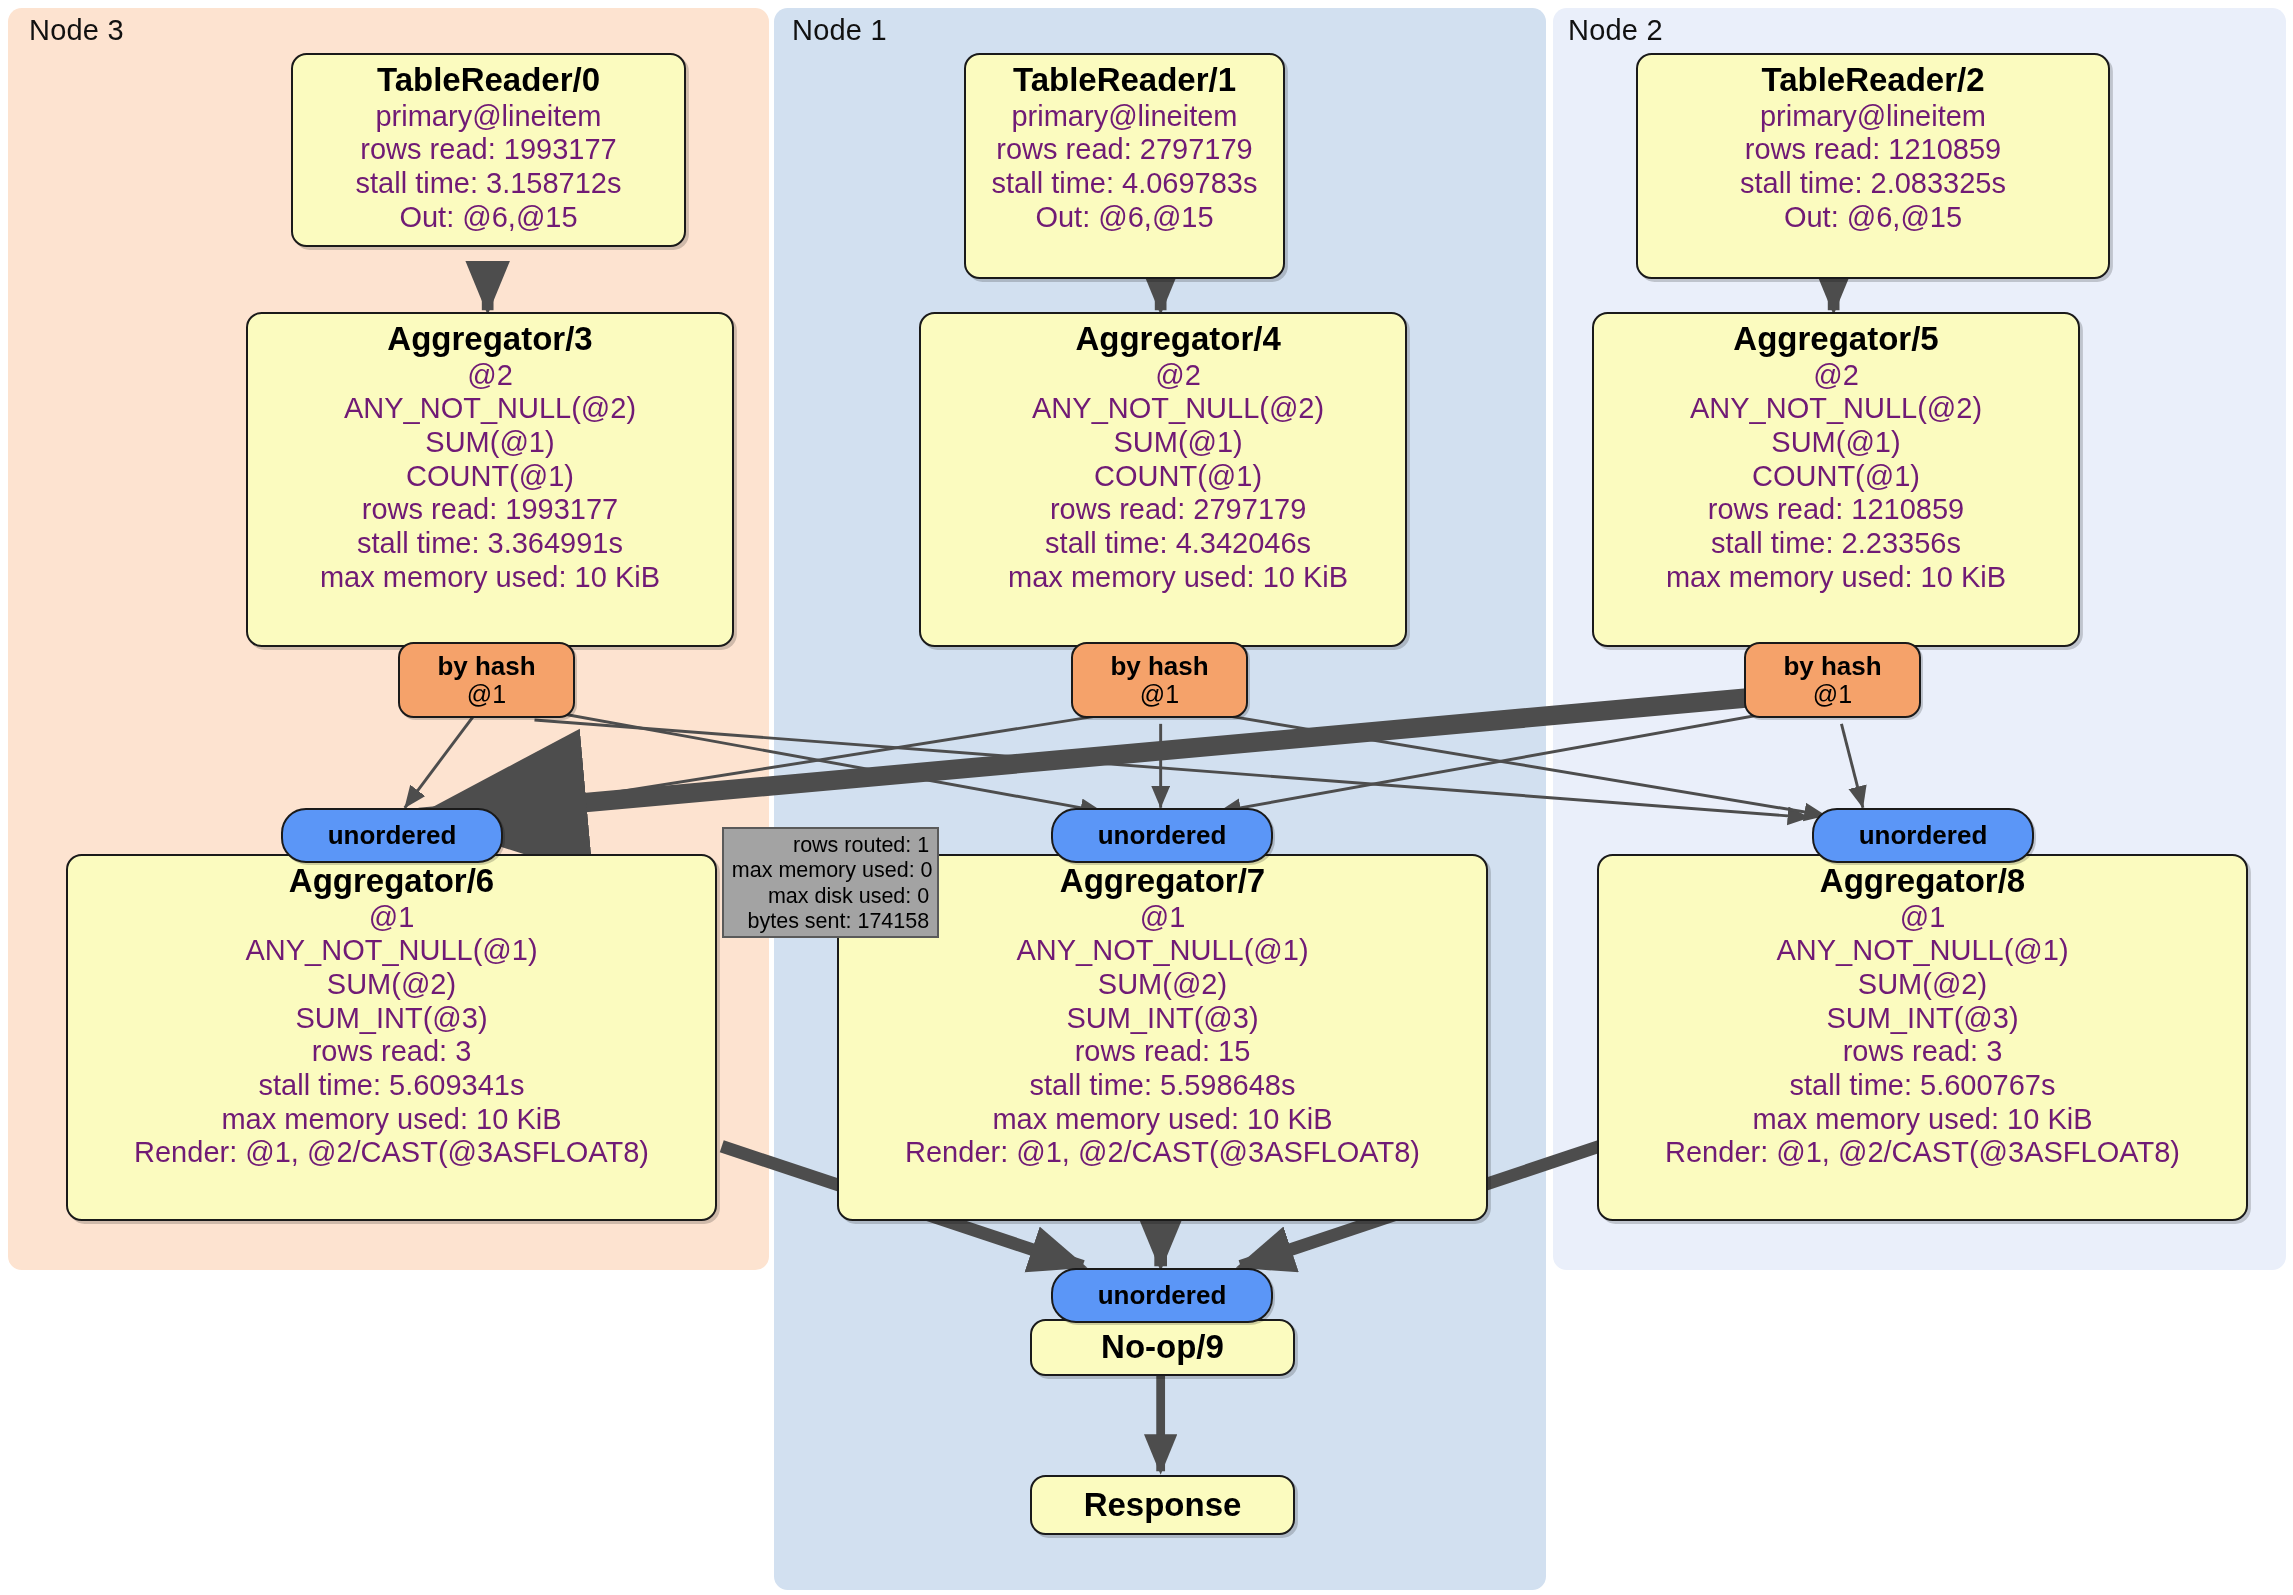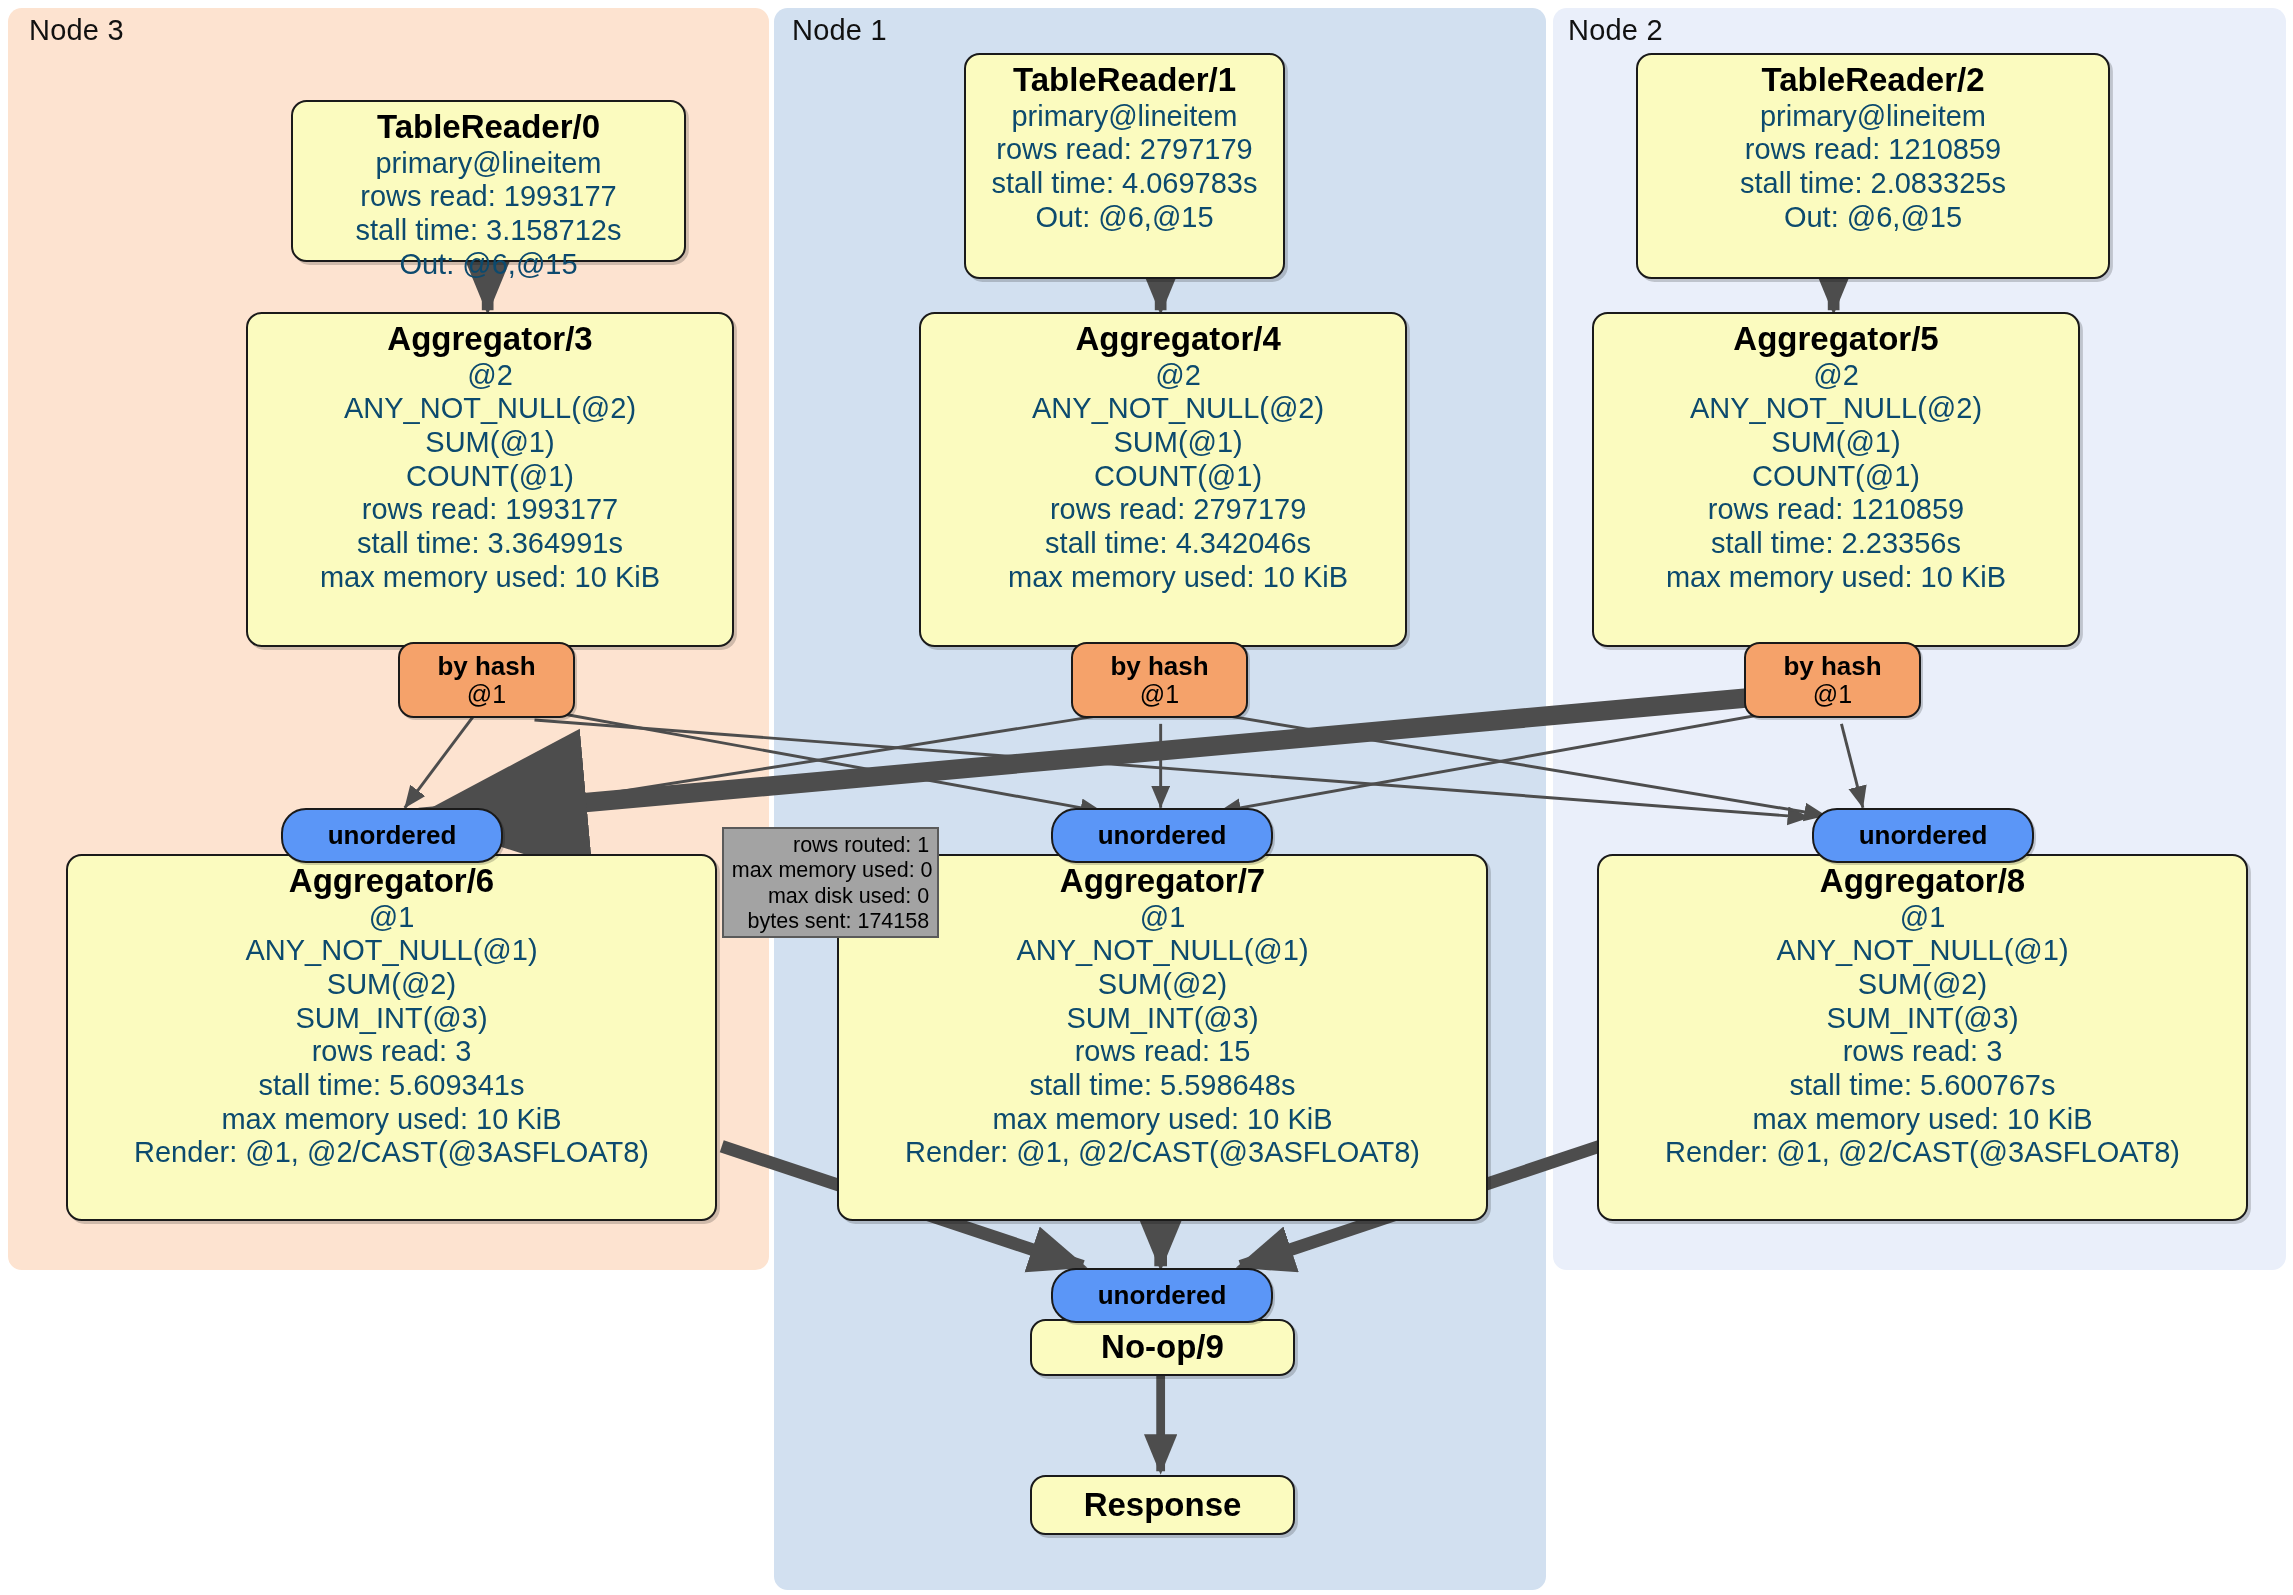--- a/index.html
+++ b/index.html
@@ -19,21 +19,21 @@
   
   .opbox{
     position:absolute;background:#fbfbbf;border:2.9px solid #1a1a1a;
     border-radius:15.6px;box-sizing:border-box;
     display:flex;flex-direction:column;align-items:center;justify-content:flex-start;
     padding:5.9px 9.8px 7.8px 9.8px;text-align:center;
     box-shadow:2.9px 2.9px 0 rgba(0,0,0,.18);
     z-index:6;
   }
   .op-title{font-size:33px;font-weight:bold;color:#000;line-height:1.18;white-space:nowrap;}
-  .op-line{font-size:29px;color:#0c4a6e;line-height:1.16;white-space:nowrap;}
+  .op-line{font-size:29px;color:#701a75;line-height:1.16;white-space:nowrap;}
 
   
   .opbox.compact{padding:5.9px 21.5px;justify-content:center;}
 
   
   .pill{
     position:absolute;box-sizing:border-box;border:2.9px solid #1a1a1a;
     display:flex;flex-direction:column;align-items:center;justify-content:center;
     text-align:center;box-shadow:2px 2px 0 rgba(0,0,0,.18);
     z-index:8;
@@ -100,21 +100,21 @@
 
     <line x1="1830" y1="712" x2="430" y2="838" stroke="#4d4d4d" stroke-width="20" marker-end="url(#arwThick)"></line>
 
     <line x1="740" y1="1175" x2="1110" y2="1298" stroke="#4d4d4d" stroke-width="13" marker-end="url(#arwFat)"></line>
     <line x1="1190" y1="1252" x2="1190" y2="1298" stroke="#4d4d4d" stroke-width="13" marker-end="url(#arwFat)"></line>
     <line x1="1640" y1="1175" x2="1272" y2="1298" stroke="#4d4d4d" stroke-width="13" marker-end="url(#arwFat)"></line>
 
     <line x1="1190" y1="1406" x2="1190" y2="1508" stroke="#4d4d4d" stroke-width="9" marker-end="url(#arwFat)"></line>
   </svg>
 
-  <div class="opbox" style="left:291px;top:53px;width:395px;height:162px;margin-top:47px;">
+  <div class="opbox" style="left:291px;top:53px;width:395px;height:194px;">
     <div class="op-title">TableReader/0</div>
     <div class="op-line">primary@lineitem</div>
     <div class="op-line">rows read: 1993177</div>
     <div class="op-line">stall time: 3.158712s</div>
     <div class="op-line">Out: @6,@15</div>
   </div>
 
   <div class="opbox" style="left:964px;top:53px;width:321px;height:226px;">
     <div class="op-title">TableReader/1</div>
     <div class="op-line">primary@lineitem</div>

